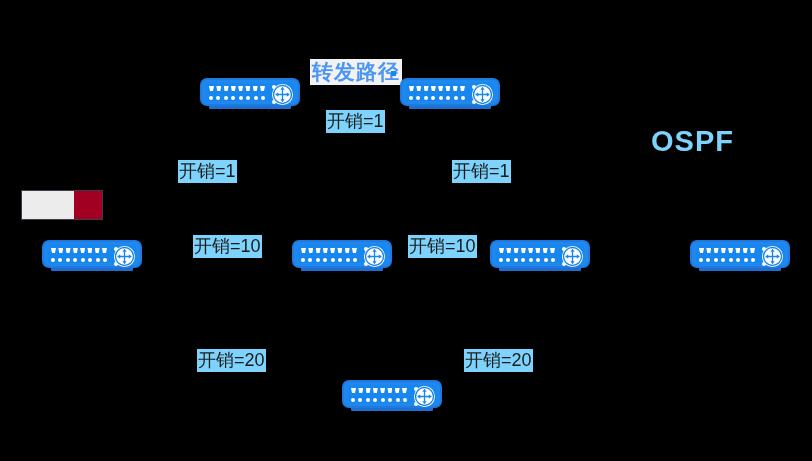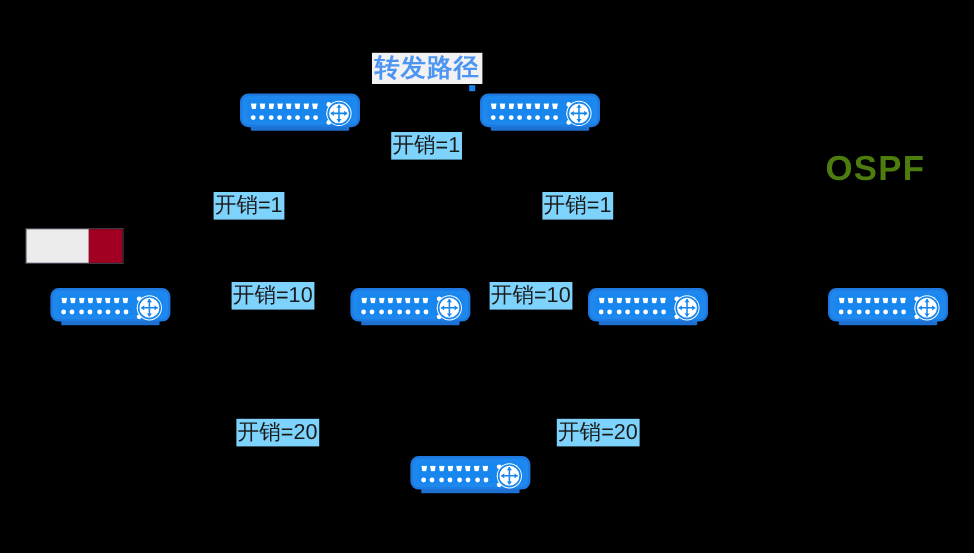--- a/index.html
+++ b/index.html
@@ -21,25 +21,24 @@
     color:#4d95f3;
     background:#f2f2f2;
     line-height:26px;
     padding:0 2px;
     white-space:nowrap;
   }
   .title-ospf{
     position:absolute;
     font-size:29px;
     font-weight:bold;
-    color:#4d7c0f;
+    color:#7dd3fc;
     letter-spacing:1px;
     line-height:34px;
     white-space:nowrap;
-    margin-left:37px;
   }
 
   
   .cost{
     position:absolute;
     font-size:18px;
     color:#1a1a1a;
     background:#7dd3fc;
     line-height:23px;
     padding:0 1px;
@@ -120,21 +119,21 @@
   }
   .router .emblem svg{display:block;width:21px;height:21px;}
 
   .artifact{position:absolute;background:#1787ef;}
 </style>
 </head>
 <body>
 
 <div class="stage">
 
-  <div class="title-fwd" style="left:310px;top:44px;">转发路径</div>
+  <div class="title-fwd" style="left:310px;top:59px;">转发路径</div>
 
   <div class="title-ospf" style="left:651px;top:124px;">OSPF</div>
 
   <div class="flag" style="left:21px;top:190px;width:82px;height:30px;">
     <div class="seg-white" style="width:52px;height:100%;"></div>
     <div class="seg-red" style="flex:1;height:100%;"></div>
   </div>
 
   <div class="artifact" style="left:391px;top:71px;width:5px;height:5px;"></div>
 

